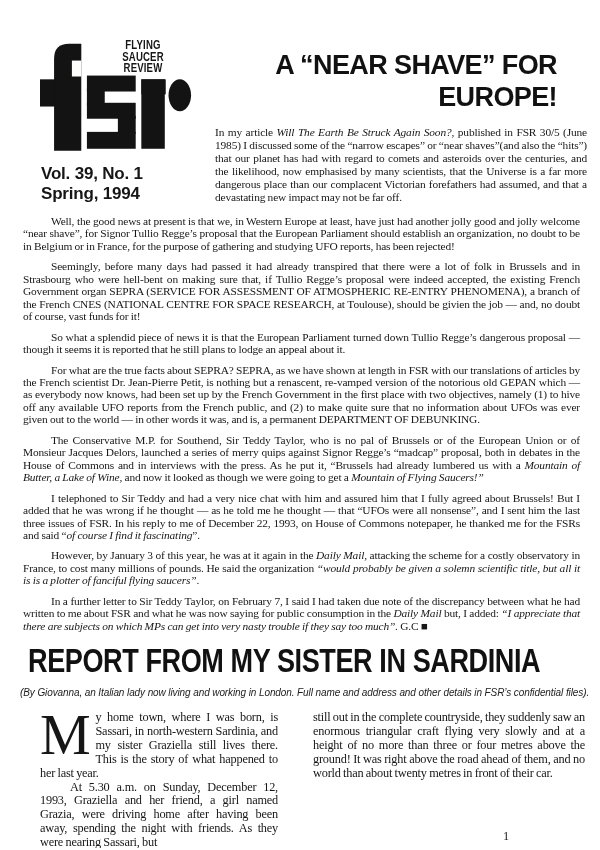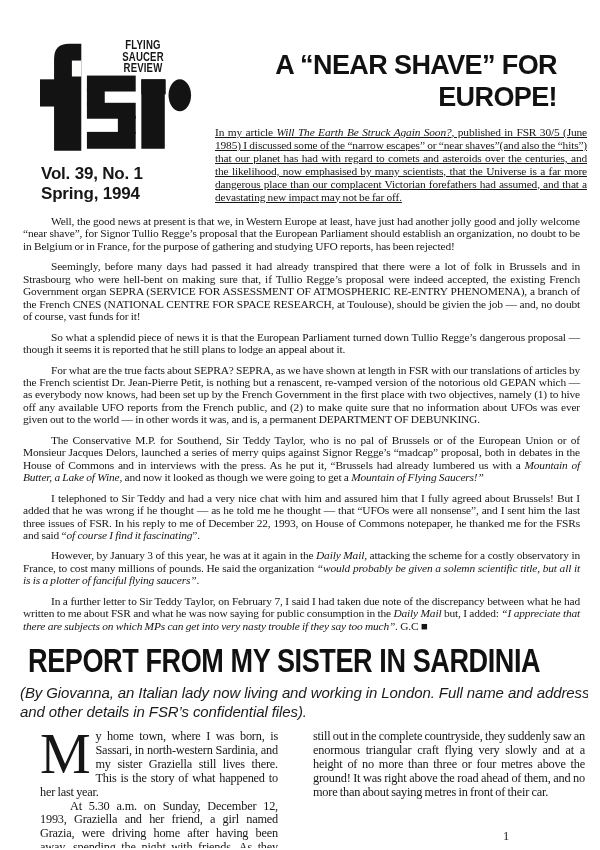--- a/index.html
+++ b/index.html
@@ -27,21 +27,21 @@
 
   
   .a1-title{
     position:absolute; left:212px; top:50px; width:345px; margin:0;
     font-family:"Liberation Sans", sans-serif; font-weight:bold;
     font-size:27px; line-height:1.17; letter-spacing:-.6px; color:#111;text-align:right;
   }
   .a1-intro{
     position:absolute; left:215px; top:126px; width:372px; margin:0;
     font-size:11.4px; line-height:12.9px; text-align:justify;
-    letter-spacing:-.15px; word-spacing:-.3px;text-decoration:underline;
+    letter-spacing:-.15px; word-spacing:-.3px;
   }
   .a1-body{
     position:absolute; left:15px; top:207px; width:573px; height:436px;
     overflow:hidden;
   }
   .a1-body p{
     margin:8px; font-size:11.4px; line-height:12.45px; text-align:justify;
     text-indent:28px; letter-spacing:-.15px; word-spacing:-.3px;
   }
 
@@ -49,21 +49,21 @@
   .a2{position:absolute; left:15px; top:641px; width:573px; height:207px; overflow:hidden;}
   .a2-title{
     margin:0 0 0 13px; white-space:nowrap;
     font-family:"Liberation Sans", sans-serif; font-weight:bold;
     font-size:33px; line-height:40px; letter-spacing:-.5px; color:#111;
     transform:scaleX(.82); transform-origin:0 50%;
   }
   .a2-byline{
     margin:2px 0 0 5px; width:575px;
     font-family:"Liberation Sans", sans-serif; font-style:italic;
-    font-size:15px; line-height:19px; letter-spacing:-.1px; color:#1c1c1c;
+    font-size:10px; line-height:19px; letter-spacing:-.1px; color:#1c1c1c;
   }
   .a2-cols{display:flex; margin:9px 0 0 25px; gap:35px;}
   .col-left{width:238px;}
   .col-right{width:272px;}
   .a2-cols p{
     margin:0; font-size:12.3px; line-height:13.9px; text-align:justify;
     letter-spacing:-.2px; word-spacing:-.5px;
   }
   .a2-cols p.indent{text-indent:30px;}
   .dropcap{
@@ -126,20 +126,20 @@
 
   <div class="a2">
     <h2 class="a2-title">REPORT FROM MY SISTER IN SARDINIA</h2>
     <p class="a2-byline">(By  Giovanna, an Italian lady now living and working in London.   Full name and address and other details in FSR’s confidential files).</p>
     <div class="a2-cols">
       <div class="col-left">
         <p><span class="dropcap">M</span><span><span>y home town, where I was born, is Sassari, in north-western Sardinia, and my sister Graziella still lives there.  This is the story of what happened to her last year.</span></span></p>
         <p class="indent"><span>At 5.30 a.m. on Sunday, December 12, 1993, Graziella and her friend, a girl named Grazia, were driving home after having been away, spending the night with friends.  As they were nearing Sassari, but</span></p>
       </div>
       <div class="col-right">
-        <p><span>still out in the complete countryside, they suddenly saw an enormous triangular craft flying very slowly and at a height of no more than three or four metres above the ground!  It was right above the road ahead of them, and no more than about saying metres in front of their car.</span></p>
+        <p><span>still out in the complete countryside, they suddenly saw an enormous triangular craft flying very slowly and at a height of no more than three or four metres above the ground!  It was right above the road ahead of them, and no world than about twenty metres in front of their car.</span></p>
       </div>
     </div>
   </div>
 
   <div class="pgnum">1</div>
 
 </div>
 
 </body></html>

